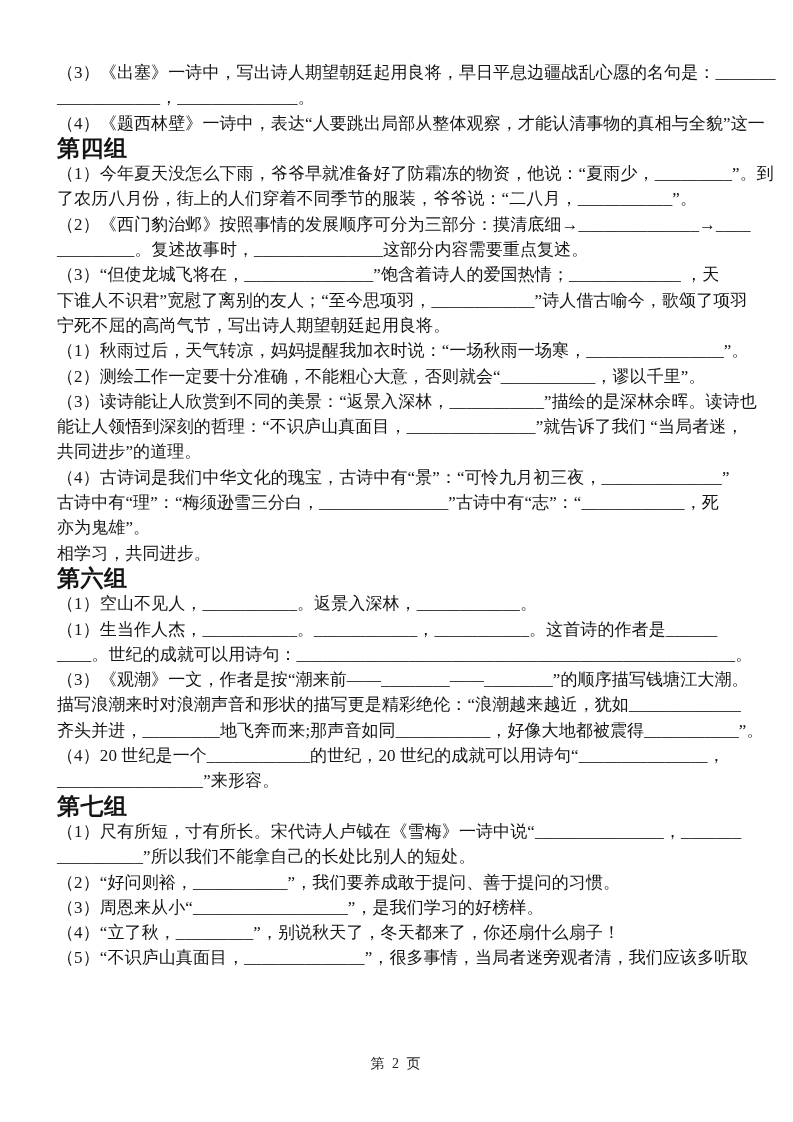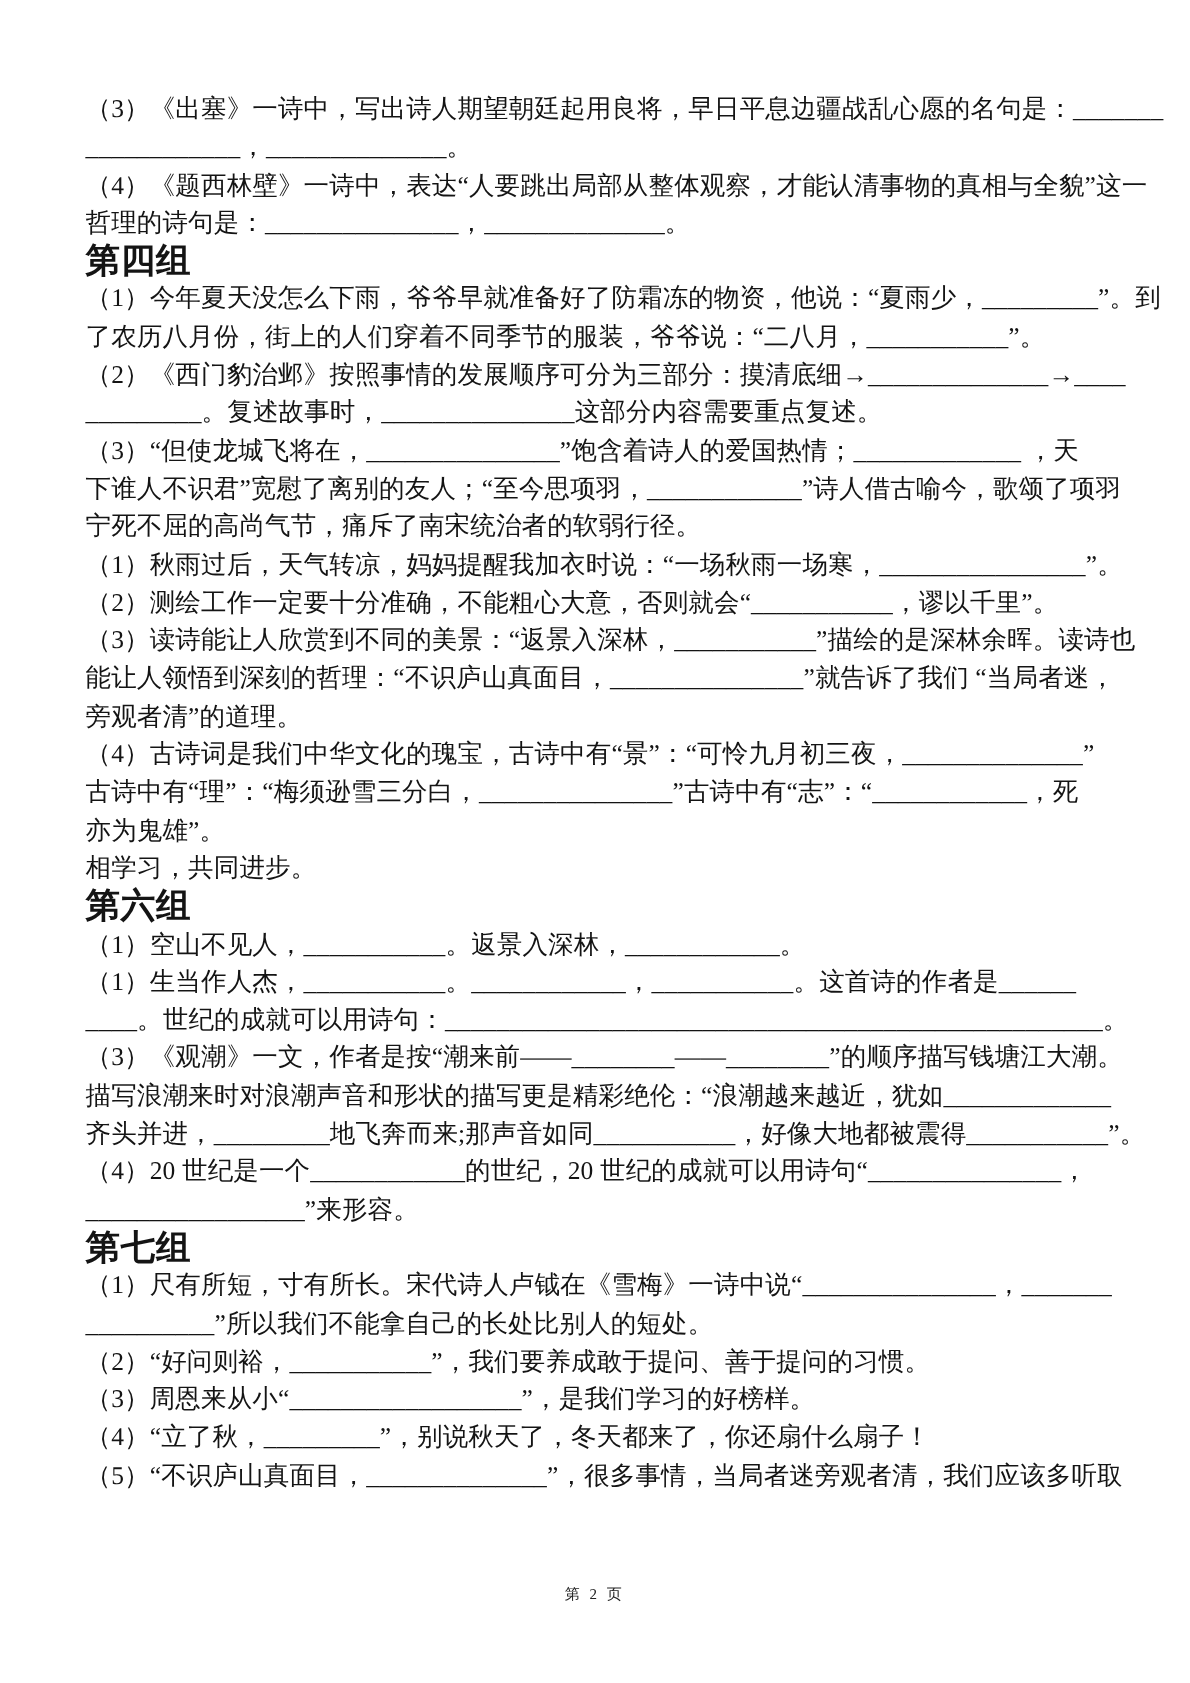--- a/index.html
+++ b/index.html
@@ -30,48 +30,47 @@
     font-weight: 700;
     font-size: 23px;
     letter-spacing: 0.5px;
   }
   .page-footer {
     position: absolute;
     left: 0;
     right: 0;
     top: 1051px;
     text-align: center;
-    font-size: 10px;
+    font-size: 14px;
     letter-spacing: 2px;
     color: #222222;
     font-family: "Liberation Serif", "DejaVu Serif", serif;
   }
 </style>
 </head>
 <body>
 
 <div class="page">
   <div class="doc-body" id="doc-body">
       <div class="line">（3）《出塞》一诗中，写出诗人期望朝廷起用良将，早日平息边疆战乱心愿的名句是：_______</div>
       <div class="line">____________，______________。</div>
       <div class="line">（4）《题西林壁》一诗中，表达“人要跳出局部从整体观察，才能认清事物的真相与全貌”这一</div>
-      <div class="line">哲理的诗句是：_______________，______________。</div>
       <div class="line header">第四组</div>
       <div class="line">（1）今年夏天没怎么下雨，爷爷早就准备好了防霜冻的物资，他说：“夏雨少，_________”。到</div>
       <div class="line">了农历八月份，街上的人们穿着不同季节的服装，爷爷说：“二八月，___________”。</div>
       <div class="line">（2）《西门豹治邺》按照事情的发展顺序可分为三部分：摸清底细→______________→____</div>
       <div class="line">_________。复述故事时，_______________这部分内容需要重点复述。</div>
       <div class="line">（3）“但使龙城飞将在，_______________”饱含着诗人的爱国热情；_____________ ，天</div>
       <div class="line">下谁人不识君”宽慰了离别的友人；“至今思项羽，____________”诗人借古喻今，歌颂了项羽</div>
-      <div class="line">宁死不屈的高尚气节，痛斥了南宋统治者的软弱行径。</div>
+      <div class="line">宁死不屈的高尚气节，写出诗人期望朝廷起用良将。</div>
       <div class="line">（1）秋雨过后，天气转凉，妈妈提醒我加衣时说：“一场秋雨一场寒，________________”。</div>
       <div class="line">（2）测绘工作一定要十分准确，不能粗心大意，否则就会“___________，谬以千里”。</div>
       <div class="line">（3）读诗能让人欣赏到不同的美景：“返景入深林，___________”描绘的是深林余晖。读诗也</div>
       <div class="line">能让人领悟到深刻的哲理：“不识庐山真面目，_______________”就告诉了我们 “当局者迷，</div>
-      <div class="line">旁观者清”的道理。</div>
+      <div class="line">共同进步”的道理。</div>
       <div class="line">（4）古诗词是我们中华文化的瑰宝，古诗中有“景”：“可怜九月初三夜，______________”</div>
       <div class="line">古诗中有“理”：“梅须逊雪三分白，_______________”古诗中有“志”：“____________，死</div>
       <div class="line">亦为鬼雄”。</div>
       <div class="line">相学习，共同进步。</div>
       <div class="line header">第六组</div>
       <div class="line">（1）空山不见人，___________。返景入深林，____________。</div>
       <div class="line">（1）生当作人杰，___________。____________，___________。这首诗的作者是______</div>
       <div class="line">____。世纪的成就可以用诗句：___________________________________________________。</div>
       <div class="line">（3）《观潮》一文，作者是按“潮来前——________——________”的顺序描写钱塘江大潮。</div>
       <div class="line">描写浪潮来时对浪潮声音和形状的描写更是精彩绝伦：“浪潮越来越近，犹如_____________</div>

